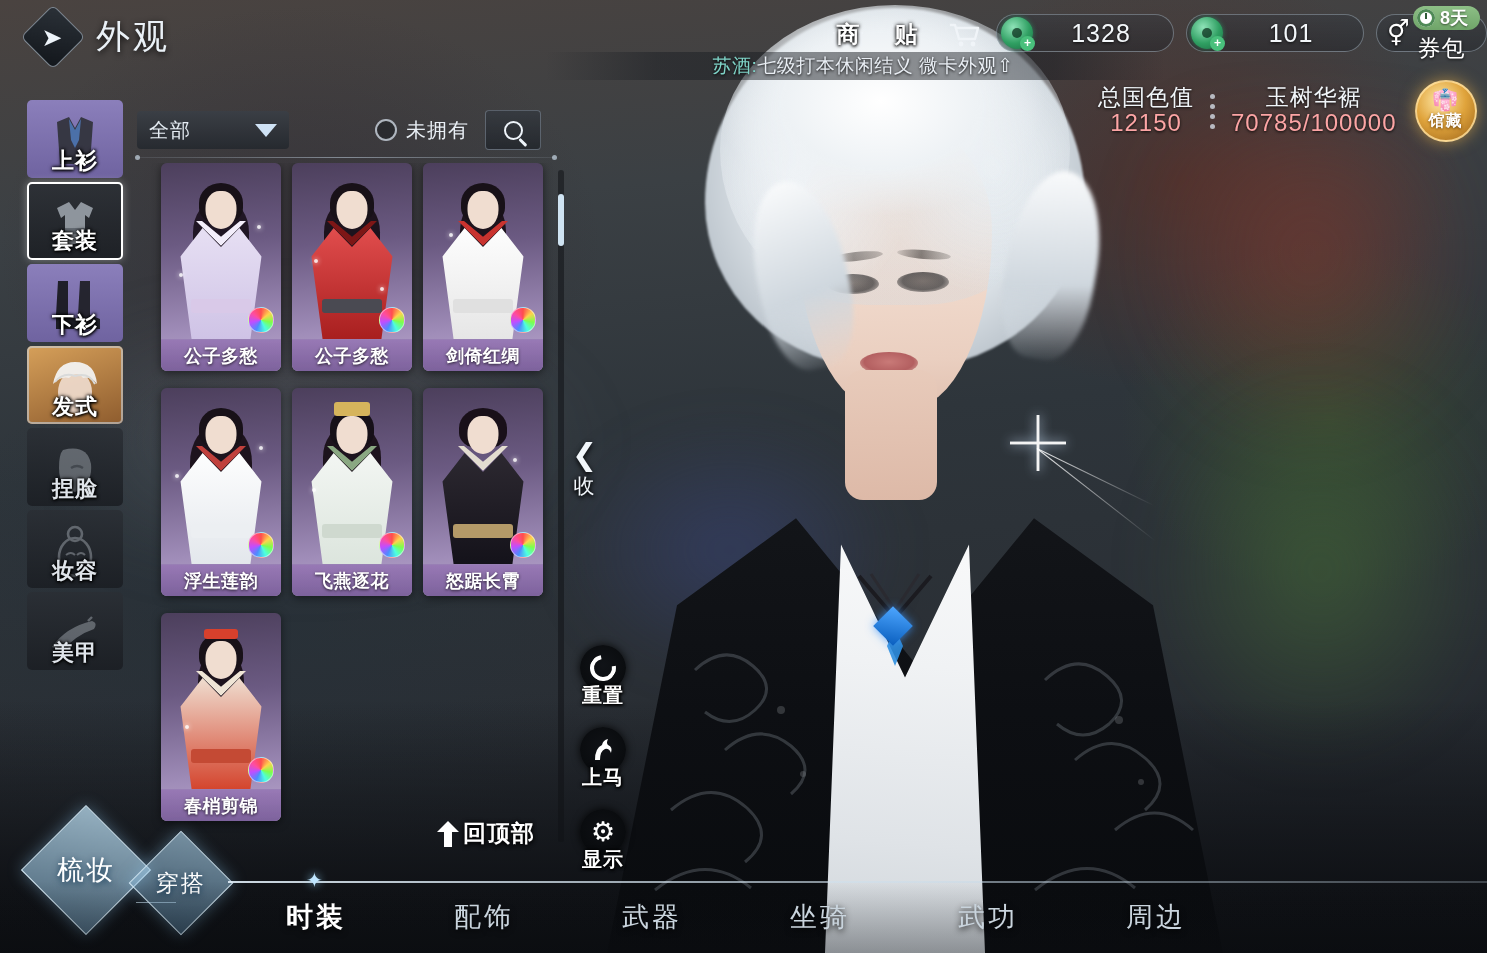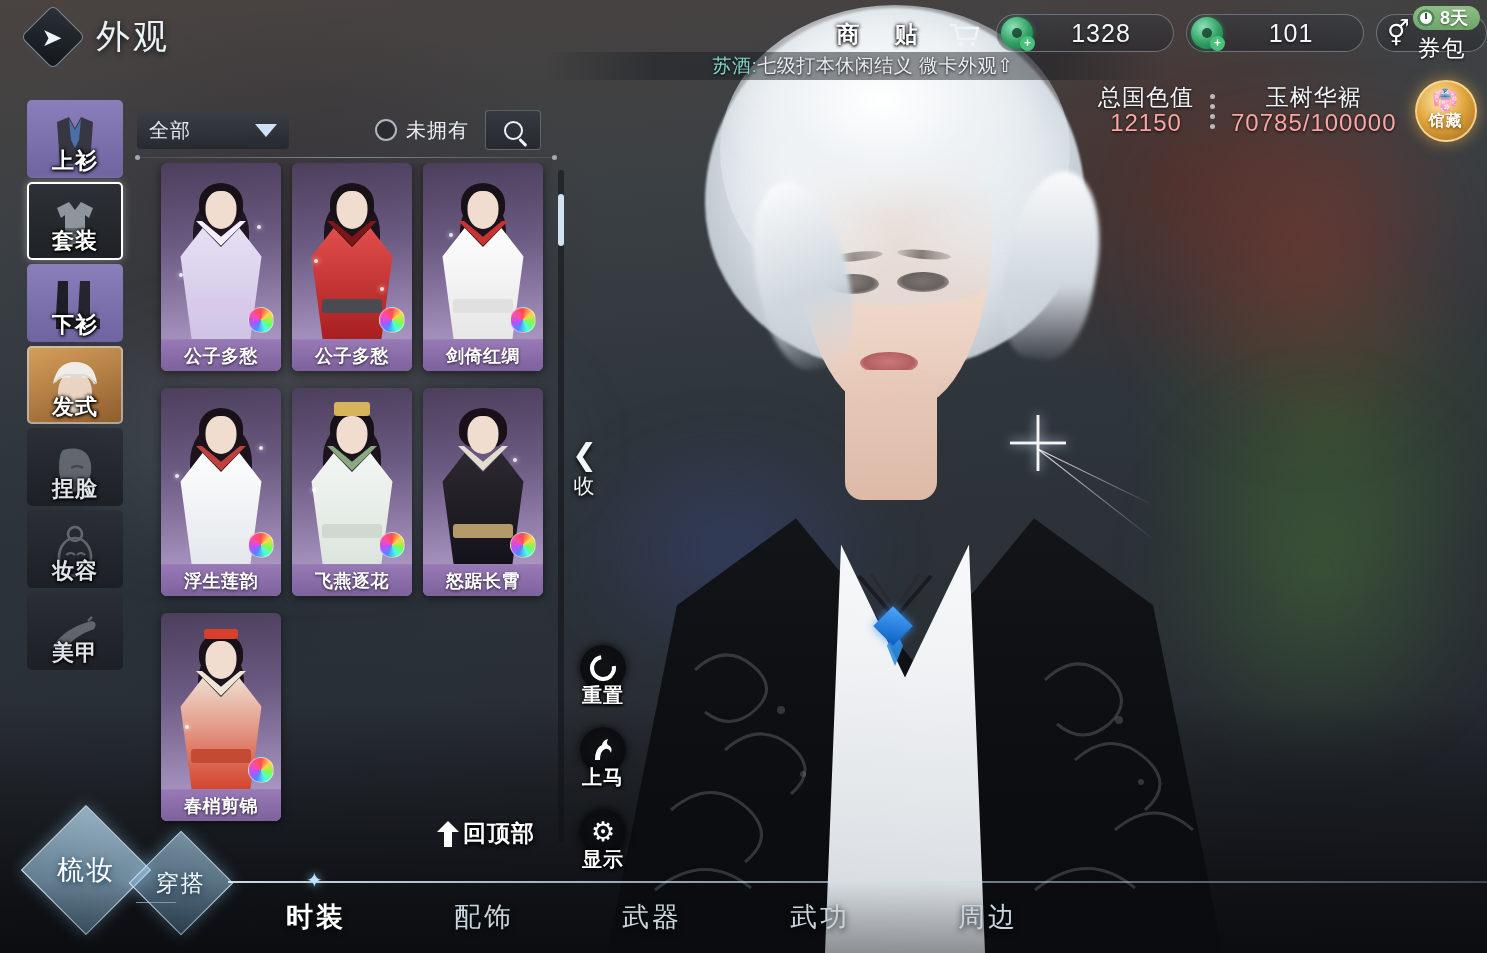--- a/index.html
+++ b/index.html
@@ -967,20 +967,23 @@
         <span class="nav-marker">✦</span>
         <span>时装</span>
       </div>
       <div class="nav-item">
         <span>配饰</span>
       </div>
       <div class="nav-item">
         <span>武器</span>
       </div>
       <div class="nav-item">
+        <span>坐骑</span>
+      </div>
+      <div class="nav-item">
         <span>武功</span>
       </div>
       <div class="nav-item">
         <span>周边</span>
       </div>
     </div>
   </div>
 
 </div>
 

